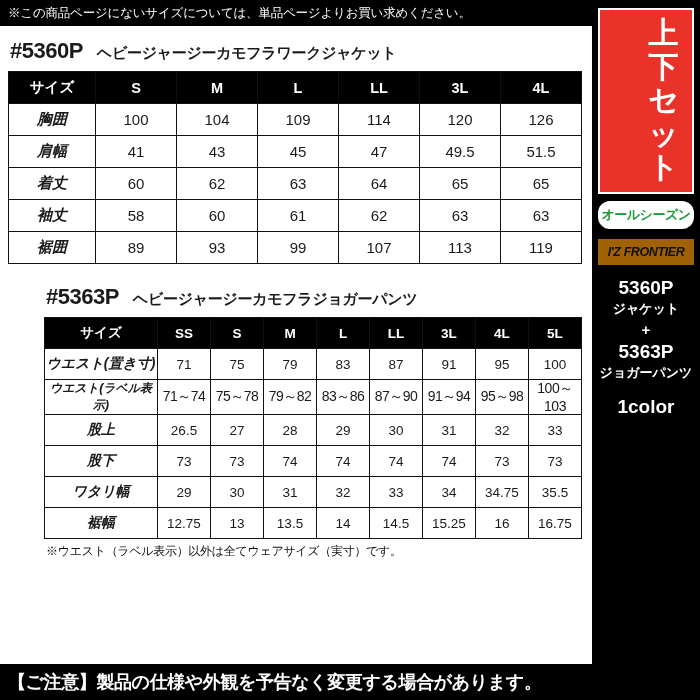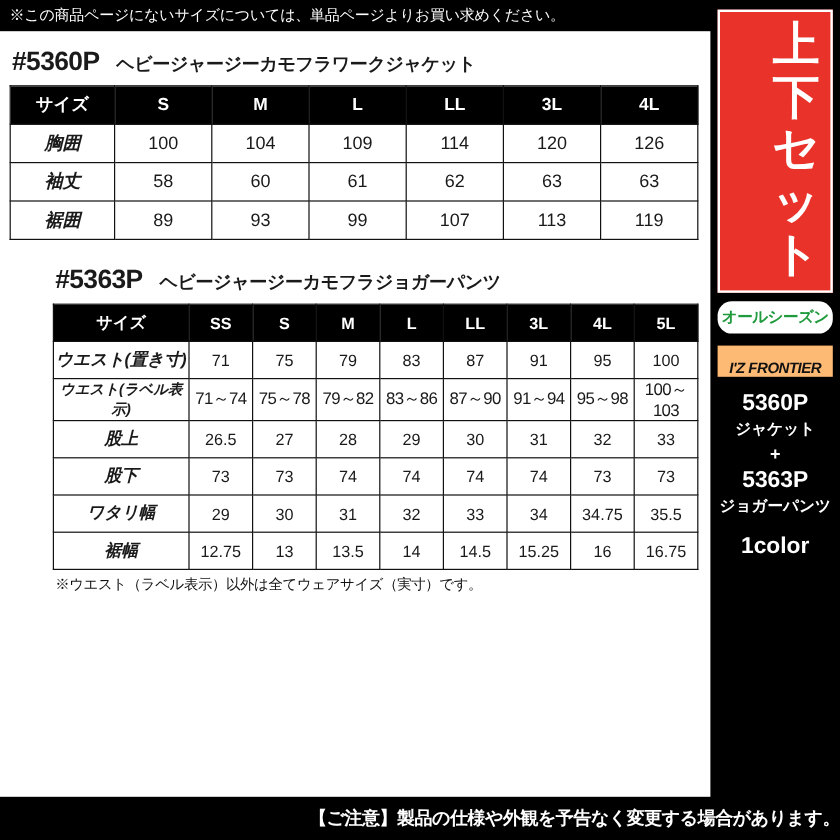--- a/index.html
+++ b/index.html
@@ -52,21 +52,21 @@
     margin: 4px auto 0 auto;
     width: 96px;
     background: #e8322a;
     border: 2px solid #ffffff;
     box-sizing: border-box;
     padding: 6px 0 8px 0;
   }
   .banner-setbox .l1, .banner-setbox .l2 {
     color: #ffffff;
     font-weight: bold;
-    font-size: 39px;
+    font-size: 30px;
     line-height: 1.12;
     letter-spacing: 1px;
     padding-left: 36px;
   }
   .banner-season {
     margin: 7px auto 0 auto;
     width: 96px;
     background: #ffffff;
     border-radius: 12px;
     padding: 4px 0 5px 0;
@@ -75,23 +75,23 @@
   .banner-season span {
     color: #1f9a3d;
     font-weight: bold;
     font-size: 13px;
     letter-spacing: -0.5px;
   }
   .banner-logo {
     margin: 10px auto 0 auto;
     width: 96px;
     height: 26px;
-    background: #fdba74;
+    background: #a16207;
     display: flex;
-    align-items: flex-end;
+    align-items: center;
     justify-content: center;
     box-sizing: border-box;
   }
   .banner-logo .logo-text {
     color: #111111;
     font-weight: bold;
     font-style: italic;
     font-size: 12.5px;
     letter-spacing: -0.4px;
   }
@@ -213,24 +213,23 @@
     left: 0;
     bottom: 0;
     width: 700px;
     height: 36px;
     background: #000000;
     color: #ffffff;
     display: flex;
     align-items: center;
     padding-left: 8px;
     box-sizing: border-box;
-    font-size: 15px;
+    font-size: 18px;
     font-weight: bold;
     letter-spacing: -0.4px;
-    justify-content: flex-end;
   }
 </style>
 </head>
 <body>
 
 <div class="page">
 
   <div class="top-notice">
     <span>※この商品ページにないサイズについては、単品ページよりお買い求めください。</span>
   </div>
@@ -256,20 +255,38 @@
       </thead>
       <tbody>
         <tr>
           <th>胸囲</th>
           <td>100</td>
           <td>104</td>
           <td>109</td>
           <td>114</td>
           <td>120</td>
           <td>126</td>
+        </tr>
+        <tr>
+          <th>肩幅</th>
+          <td>41</td>
+          <td>43</td>
+          <td>45</td>
+          <td>47</td>
+          <td>49.5</td>
+          <td>51.5</td>
+        </tr>
+        <tr>
+          <th>着丈</th>
+          <td>60</td>
+          <td>62</td>
+          <td>63</td>
+          <td>64</td>
+          <td>65</td>
+          <td>65</td>
         </tr>
         <tr>
           <th>袖丈</th>
           <td>58</td>
           <td>60</td>
           <td>61</td>
           <td>62</td>
           <td>63</td>
           <td>63</td>
         </tr>

